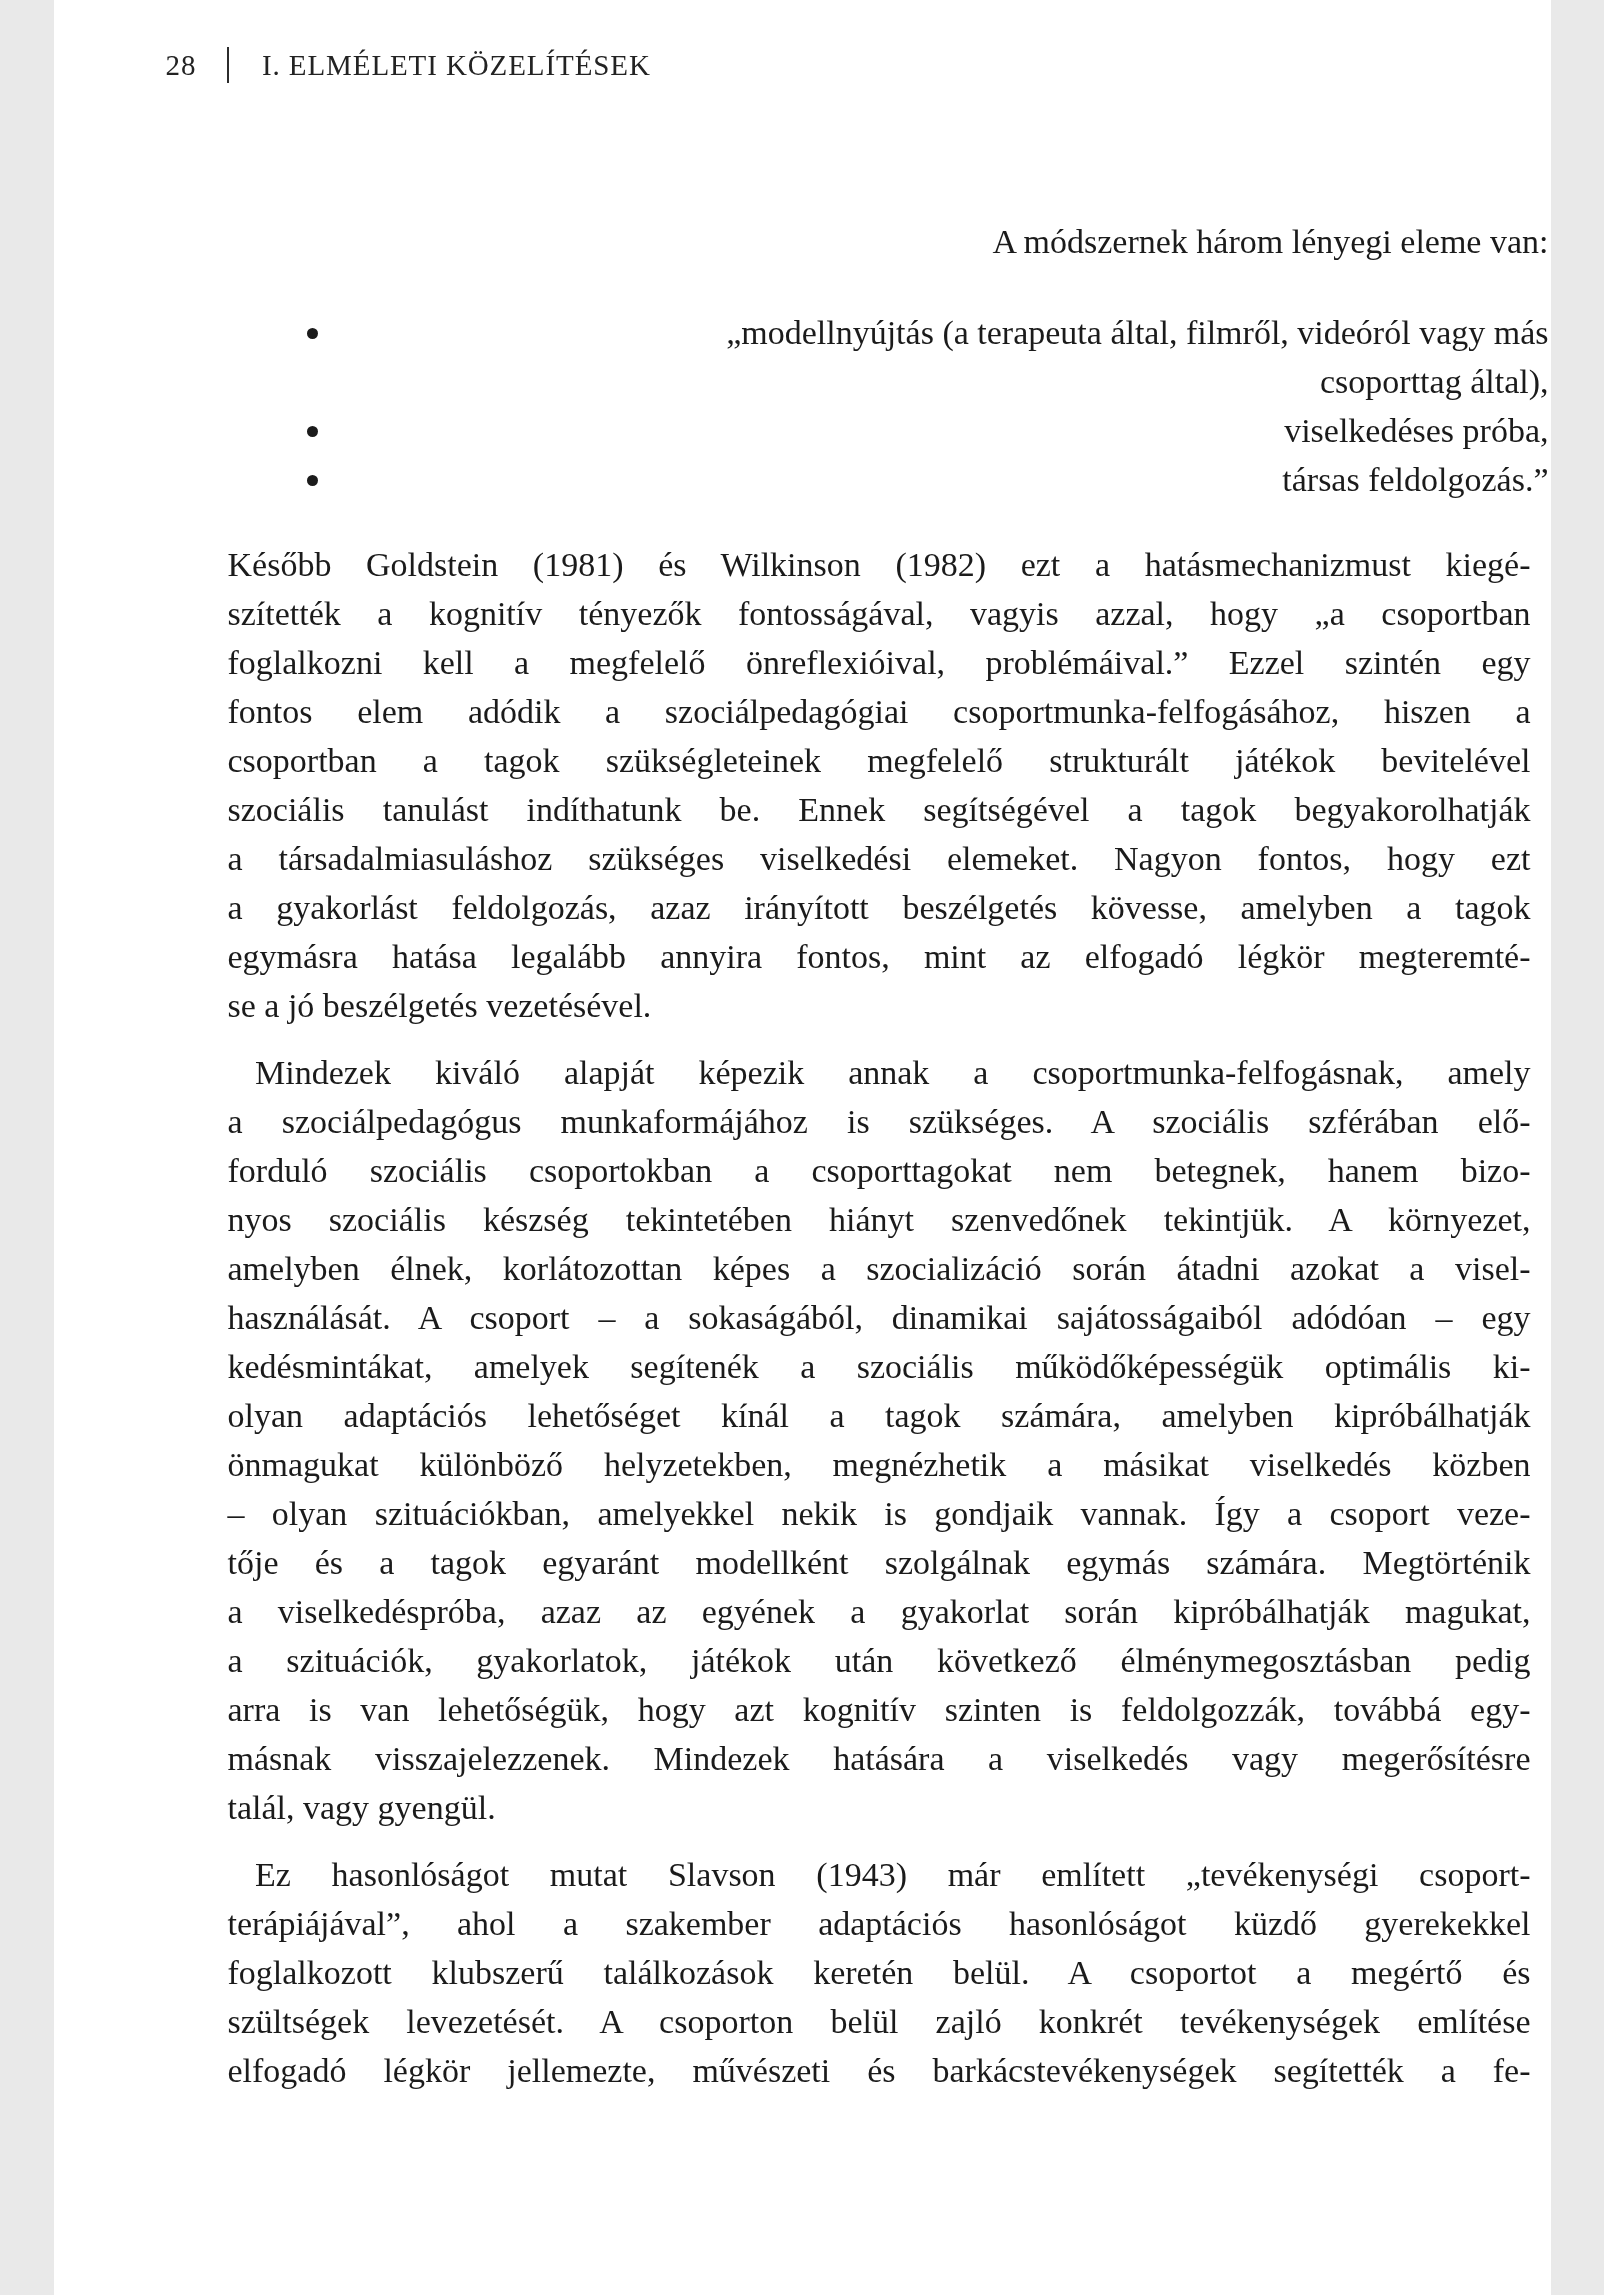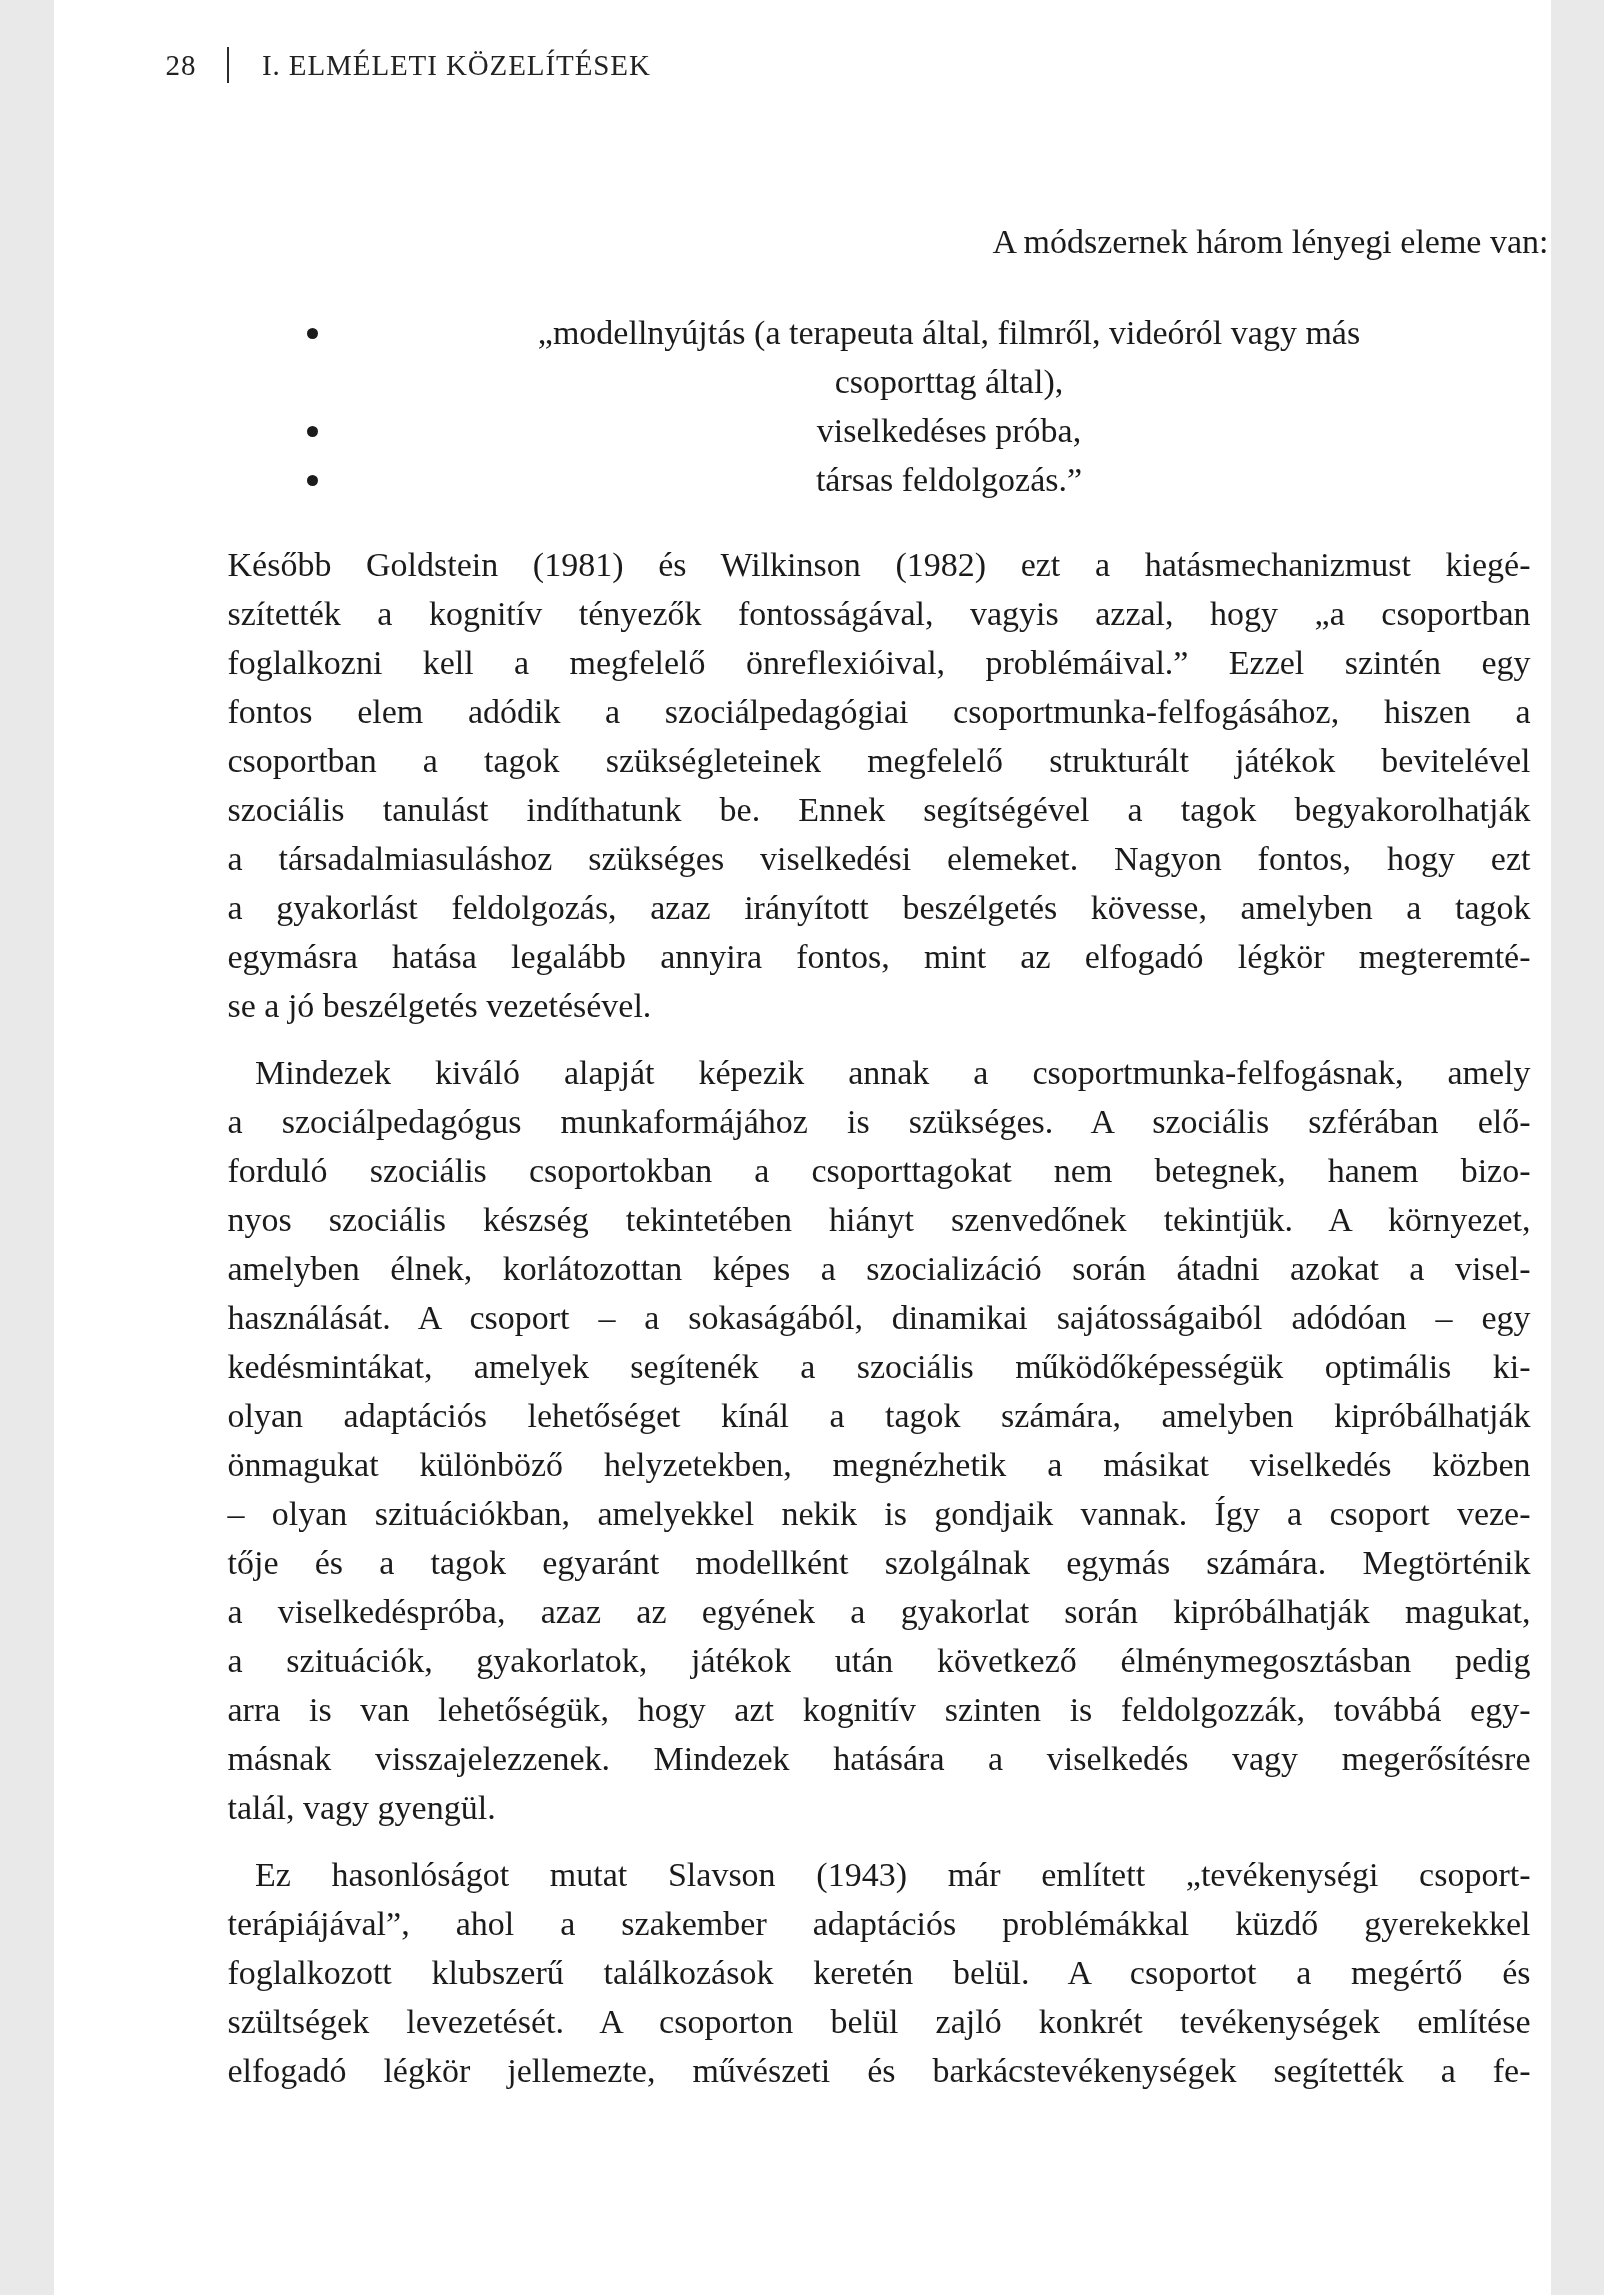--- a/index.html
+++ b/index.html
@@ -57,21 +57,21 @@
     width: 11.2px;
     height: 11.2px;
     border-radius: 50%;
     background: #1b1b1b;
   }
   .paras { margin-top: 36px; }
   .para { margin: 18px; }
   .line { text-align: justify; text-align-last: justify; }
   .line.first { text-indent: 27.5px; }
   .line.unjust { text-align-last: left; }
-  .bline { text-align: center; }
+  .bline { text-align: right; }
 </style>
 </head>
 <body>
 
 <div class="page">
 
   <div class="header">
     <span class="pagenum">28</span>
     <span class="hdr-divider"></span>
     <span class="running-title">I. ELMÉLETI KÖZELÍTÉSEK</span>
@@ -120,21 +120,21 @@
           <div class="line">– olyan szituációkban, amelyekkel nekik is gondjaik vannak. Így a csoport veze-</div>
           <div class="line">tője és a tagok egyaránt modellként szolgálnak egymás számára. Megtörténik</div>
           <div class="line">a viselkedéspróba, azaz az egyének a gyakorlat során kipróbálhatják magukat,</div>
           <div class="line">a szituációk, gyakorlatok, játékok után következő élménymegosztásban pedig</div>
           <div class="line">arra is van lehetőségük, hogy azt kognitív szinten is feldolgozzák, továbbá egy-</div>
           <div class="line">másnak visszajelezzenek. Mindezek hatására a viselkedés vagy megerősítésre</div>
           <div class="line unjust">talál, vagy gyengül.</div>
         </div>
         <div class="para">
           <div class="line first">Ez hasonlóságot mutat Slavson (1943) már említett „tevékenységi csoport-</div>
-          <div class="line">terápiájával”, ahol a szakember adaptációs problémákkal küzdő gyerekekkel</div>
+          <div class="line">terápiájával”, ahol a szakember adaptációs hasonlóságot küzdő gyerekekkel</div>
           <div class="line">foglalkozott klubszerű találkozások keretén belül. A csoportot a megértő és</div>
           <div class="line">szültségek levezetését. A csoporton belül zajló konkrét tevékenységek említése</div>
           <div class="line">elfogadó légkör jellemezte, művészeti és barkácstevékenységek segítették a fe-</div>
         </div>
       </div>
   </div>
 
 </div>
 
 

